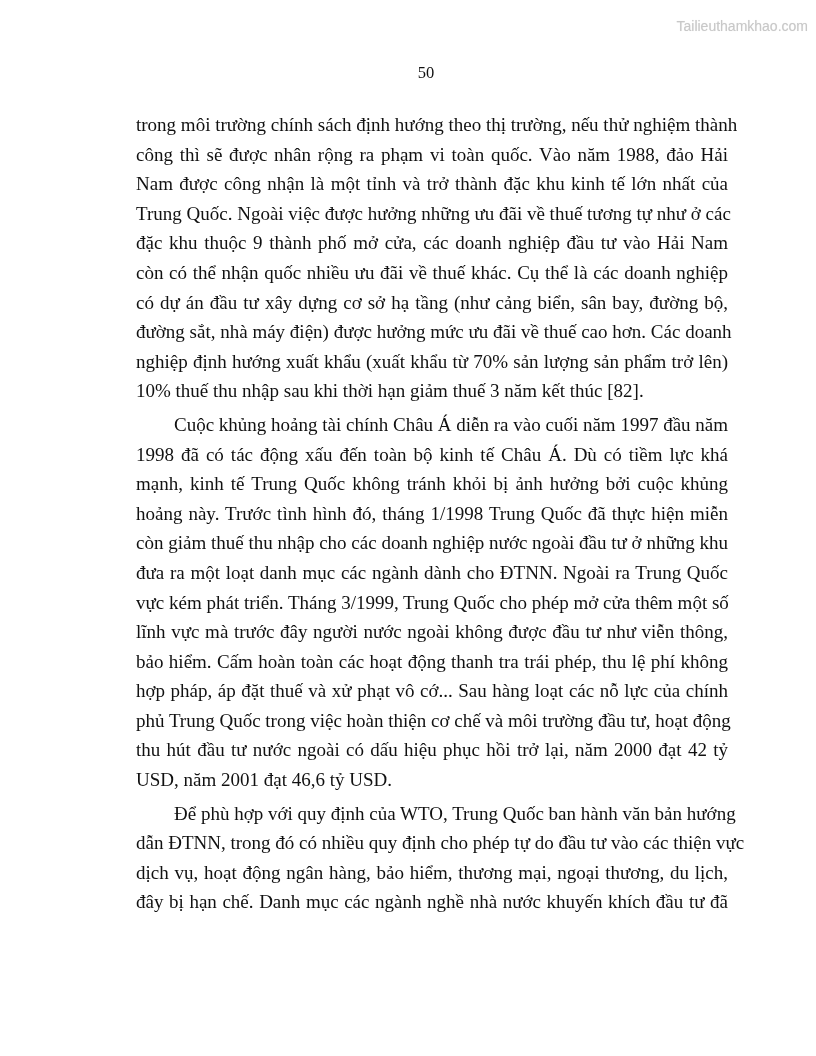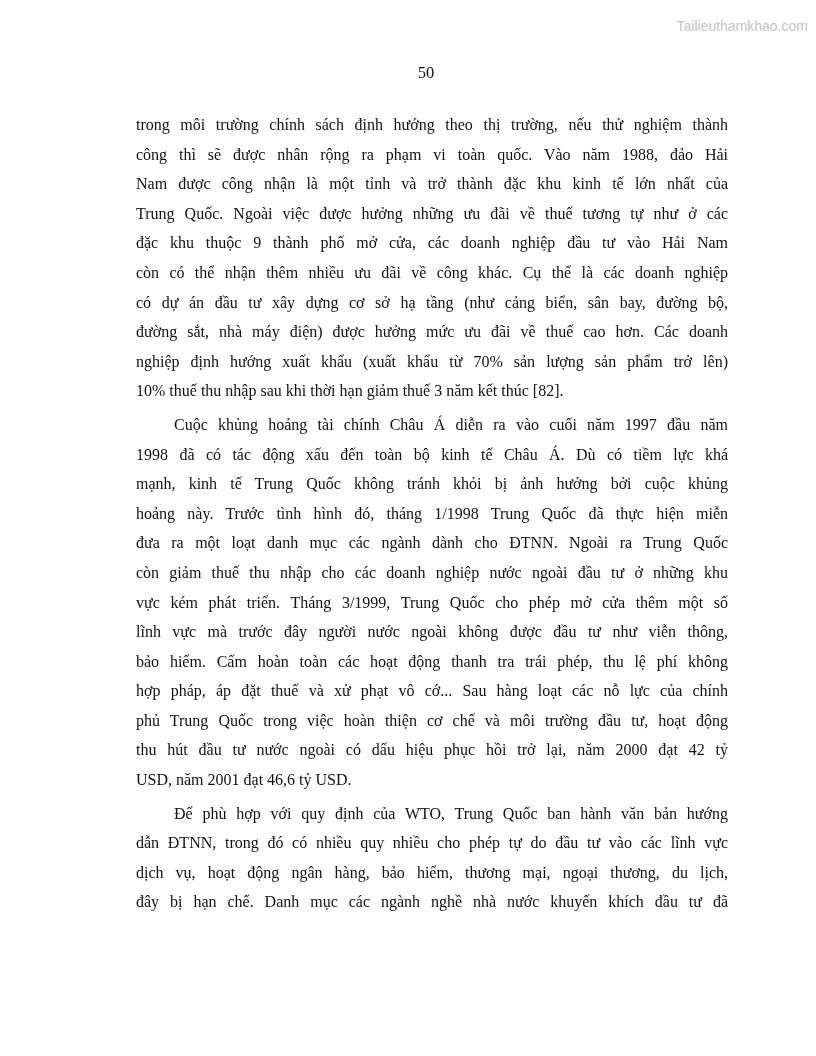--- a/index.html
+++ b/index.html
@@ -35,21 +35,21 @@
       margin-left: 18px;
     }
     .content {
       position: absolute;
       top: 110px;
       left: 136px;
       width: 592px;
     }
     .para {
       margin: 0;
-      font-size: 16px;
+      font-size: 19px;
       line-height: 29.6px;
       text-align: justify;
       text-align-last: left;
     }
     .para + .para {
       margin-top: 4px;
     }
     .line {
       display: block;
       text-align: justify;
@@ -68,40 +68,40 @@
 
 <div class="page-number">50</div>
 
 <div class="content">
   <div class="para">
     <span class="line">trong môi trường chính sách định hướng theo thị trường, nếu thử nghiệm thành</span>
     <span class="line">công thì sẽ được nhân rộng ra phạm vi toàn quốc. Vào năm 1988, đảo Hải</span>
     <span class="line">Nam được công nhận là một tỉnh và trở thành đặc khu kinh tế lớn nhất của</span>
     <span class="line">Trung Quốc. Ngoài việc được hưởng những ưu đãi về thuế tương tự như ở các</span>
     <span class="line">đặc khu thuộc 9 thành phố mở cửa, các doanh nghiệp đầu tư vào Hải Nam</span>
-    <span class="line">còn có thể nhận thêm nhiều ưu đãi về công khác. Cụ thể là các doanh nghiệp</span>
+    <span class="line">còn có thể nhận quốc nhiều ưu đãi về thuế khác. Cụ thể là các doanh nghiệp</span>
     <span class="line">có dự án đầu tư xây dựng cơ sở hạ tầng (như cảng biển, sân bay, đường bộ,</span>
     <span class="line">đường sắt, nhà máy điện) được hưởng mức ưu đãi về thuế cao hơn. Các doanh</span>
     <span class="line">nghiệp định hướng xuất khẩu (xuất khẩu từ 70% sản lượng sản phẩm trở lên)</span>
     <span class="line last">10% thuế thu nhập sau khi thời hạn giảm thuế 3 năm kết thúc [82].</span>
   </div>
   <div class="para">
     <span class="line" style="padding-left:38px; box-sizing:border-box; width:592px;">Cuộc khủng hoảng tài chính Châu Á diễn ra vào cuối năm 1997 đầu năm</span>
     <span class="line">1998 đã có tác động xấu đến toàn bộ kinh tế Châu Á. Dù có tiềm lực khá</span>
     <span class="line">mạnh, kinh tế Trung Quốc không tránh khỏi bị ảnh hưởng bởi cuộc khủng</span>
     <span class="line">hoảng này. Trước tình hình đó, tháng 1/1998 Trung Quốc đã thực hiện miễn</span>
+    <span class="line">còn giảm thuế thu nhập cho các doanh nghiệp nước ngoài đầu tư ở những khu</span>
     <span class="line">đưa ra một loạt danh mục các ngành dành cho ĐTNN. Ngoài ra Trung Quốc</span>
-    <span class="line">còn giảm thuế thu nhập cho các doanh nghiệp nước ngoài đầu tư ở những khu</span>
     <span class="line">vực kém phát triển. Tháng 3/1999, Trung Quốc cho phép mở cửa thêm một số</span>
     <span class="line">lĩnh vực mà trước đây người nước ngoài không được đầu tư như viễn thông,</span>
     <span class="line">bảo hiểm. Cấm hoàn toàn các hoạt động thanh tra trái phép, thu lệ phí không</span>
     <span class="line">hợp pháp, áp đặt thuế và xử phạt vô cớ... Sau hàng loạt các nỗ lực của chính</span>
     <span class="line">phủ Trung Quốc trong việc hoàn thiện cơ chế và môi trường đầu tư, hoạt động</span>
     <span class="line">thu hút đầu tư nước ngoài có dấu hiệu phục hồi trở lại, năm 2000 đạt 42 tỷ</span>
     <span class="line last">USD, năm 2001 đạt 46,6 tỷ USD.</span>
   </div>
   <div class="para">
     <span class="line" style="padding-left:38px; box-sizing:border-box; width:592px;">Để phù hợp với quy định của WTO, Trung Quốc ban hành văn bản hướng</span>
-    <span class="line">dẫn ĐTNN, trong đó có nhiều quy nhiều cho phép tự do đầu tư vào các lĩnh vực</span>
+    <span class="line">dẫn ĐTNN, trong đó có nhiều quy định cho phép tự do đầu tư vào các thiện vực</span>
     <span class="line">dịch vụ, hoạt động ngân hàng, bảo hiểm, thương mại, ngoại thương, du lịch,</span>
     <span class="line">đây bị hạn chế. Danh mục các ngành nghề nhà nước khuyến khích đầu tư đã</span>
   </div>
 </div>
 
 </body></html>

